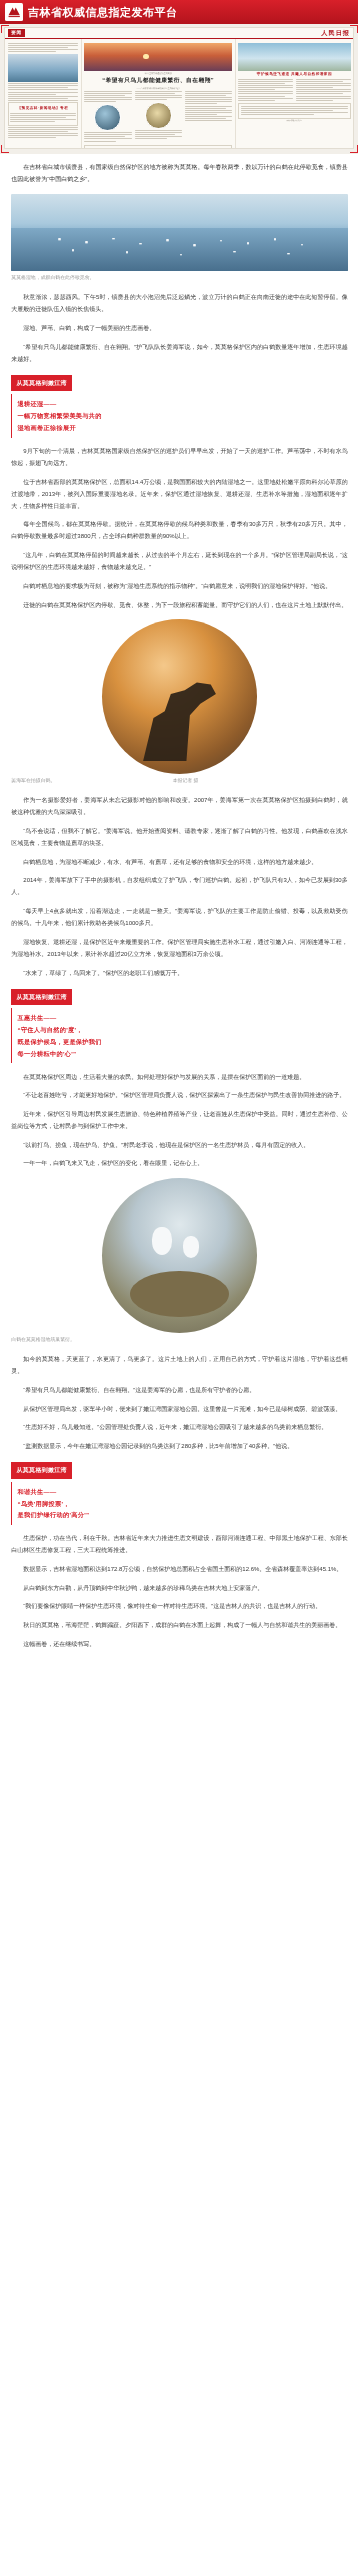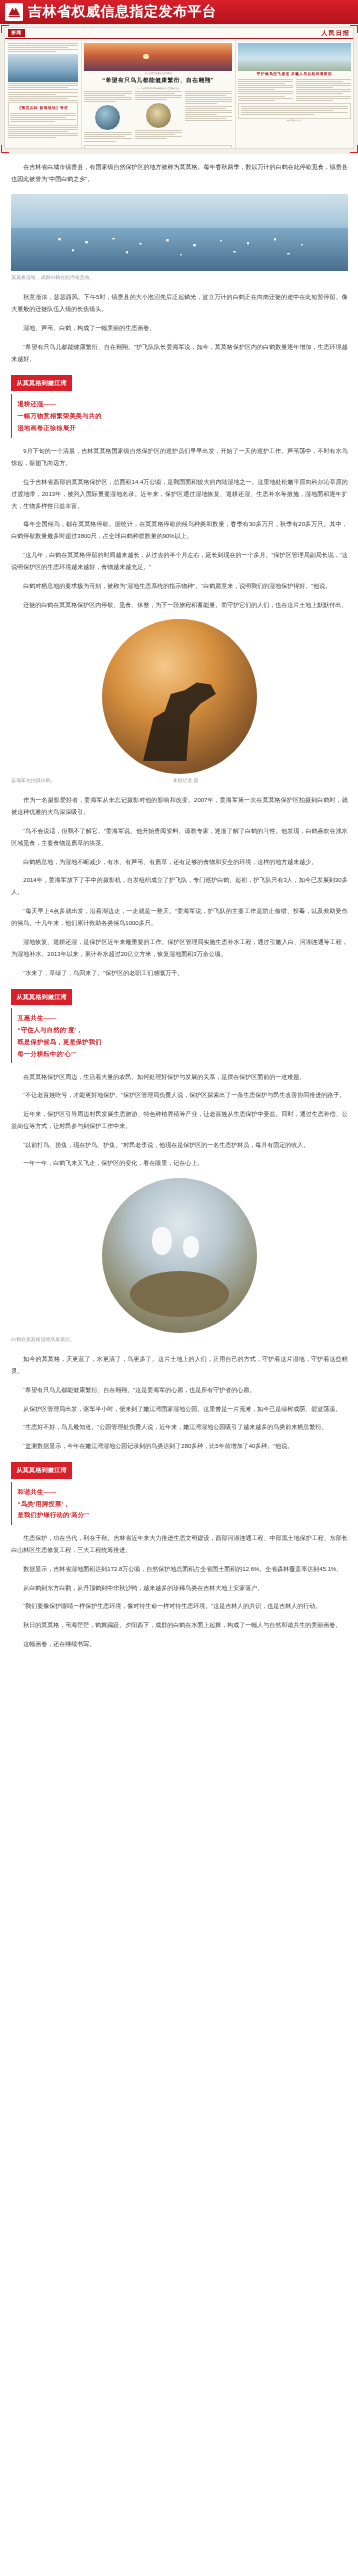--- a/index.html
+++ b/index.html
@@ -31,21 +31,21 @@
     border-radius: 1.5px;
     display: flex;
     align-items: center;
     justify-content: center;
     margin-right: 5.2px;
     flex: 0 0 auto;
   }
   .masthead-logo svg { display: block; }
   .masthead-title {
     color: #ffffff;
-    font-size: 14px;
+    font-size: 11px;
     font-weight: bold;
     letter-spacing: 0.5px;
     white-space: nowrap;
   }
 
   
   .paper-wrap {
     position: relative;
     width: 359px;
     background: #f2efe9;

